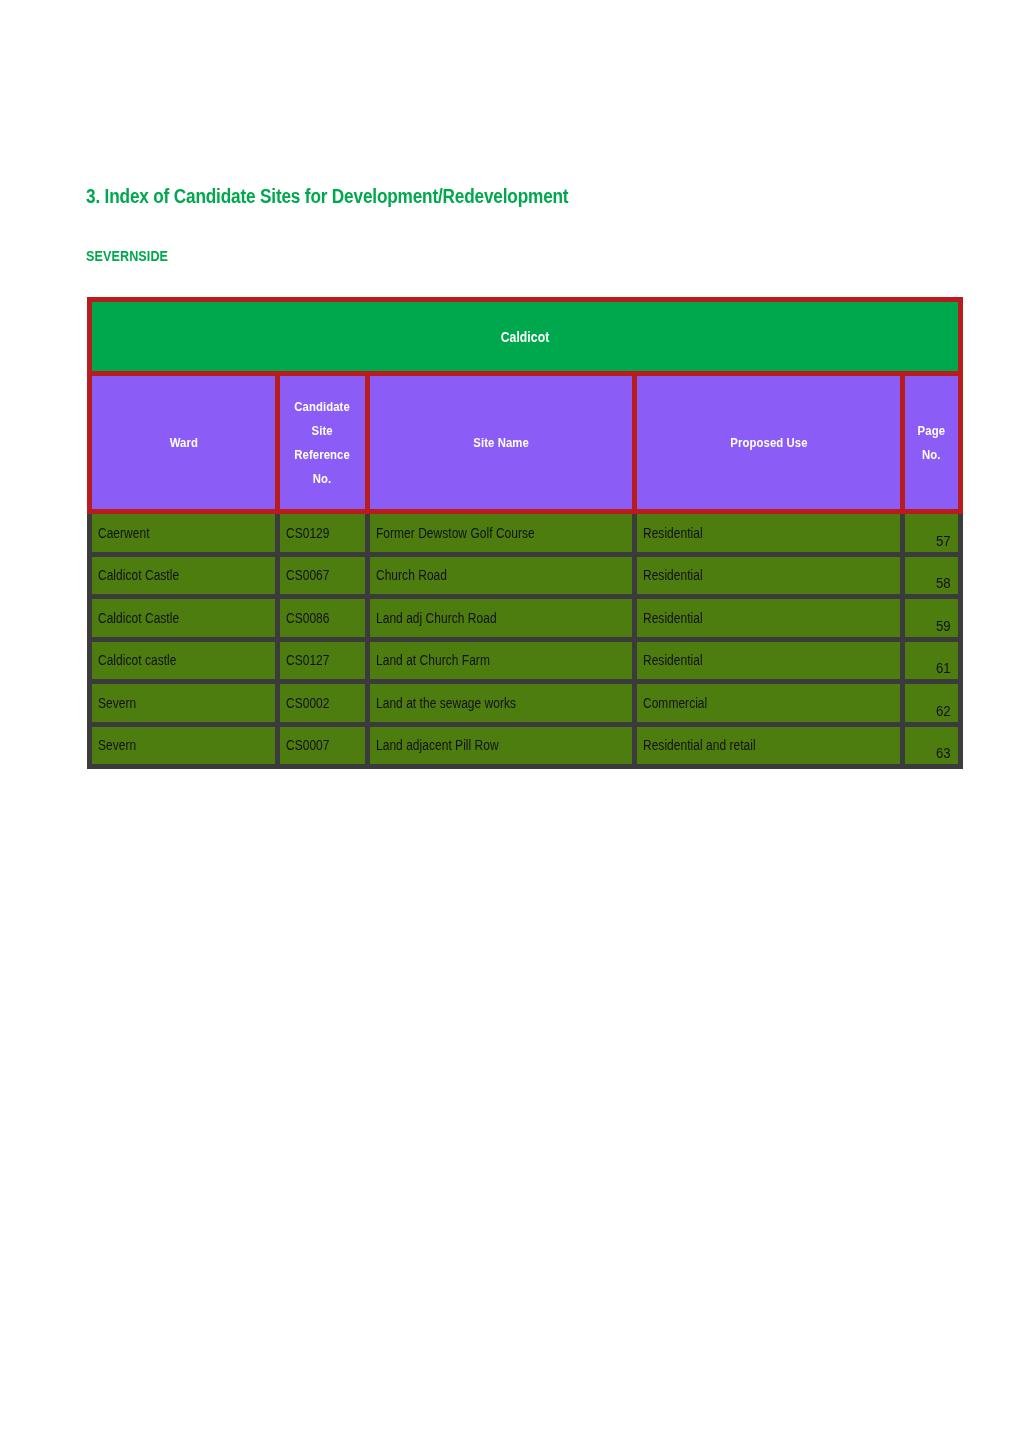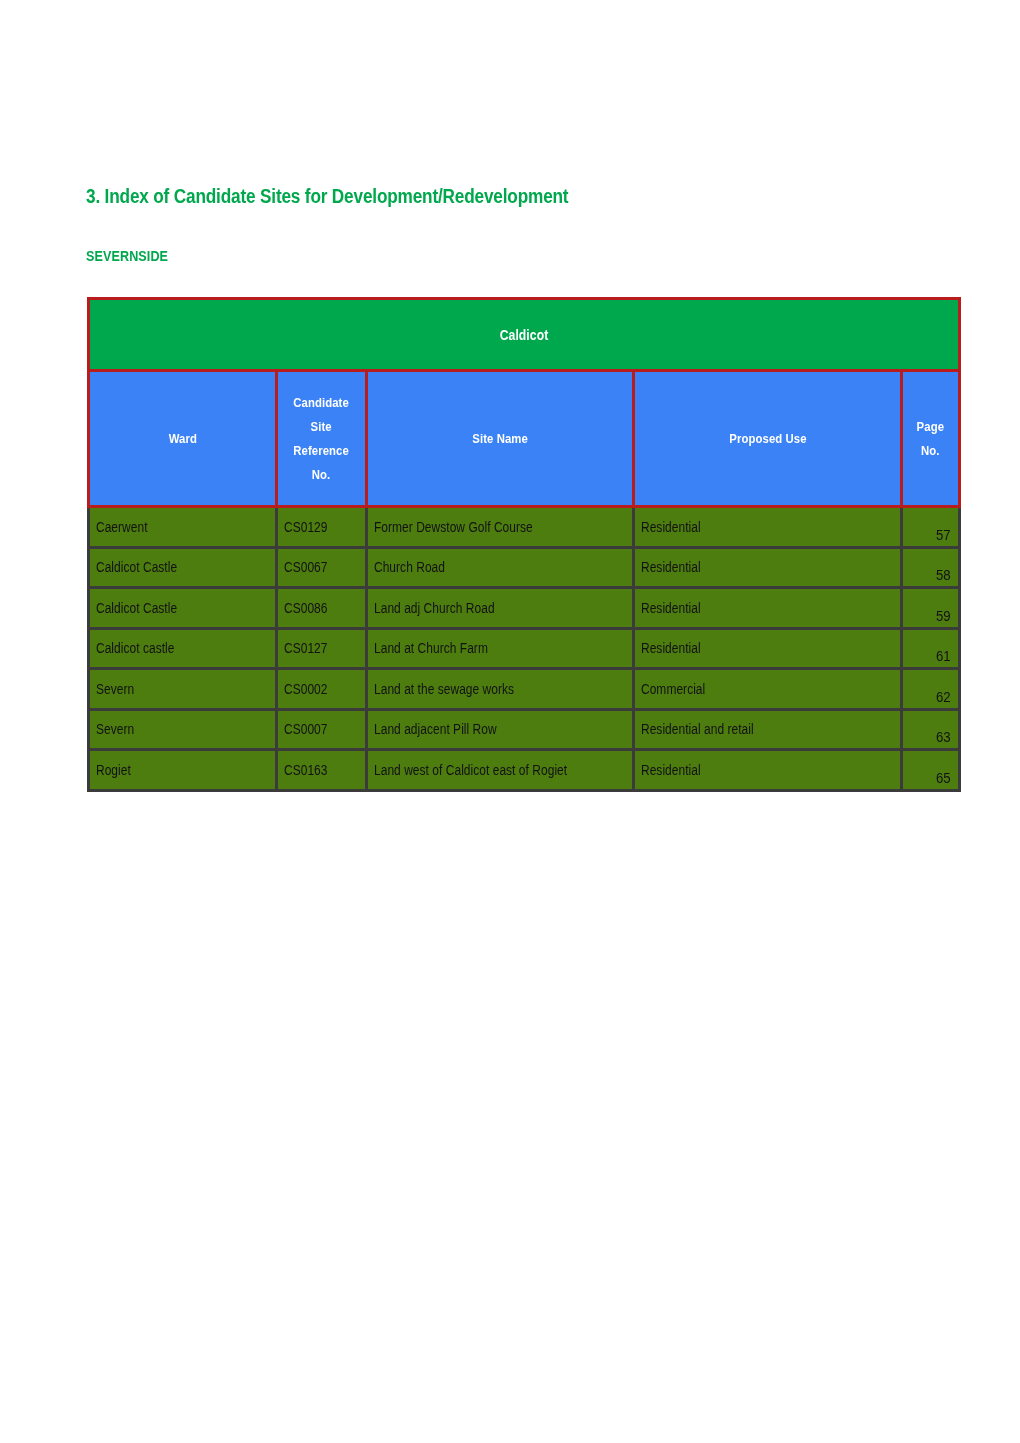--- a/index.html
+++ b/index.html
@@ -59,21 +59,21 @@
     left: 87px;
     top: 297px;
     width: 871px;
     border-collapse: collapse;
     table-layout: fixed;
     font-family: "Liberation Sans", sans-serif;
   }
 
   .sites-table td,
   .sites-table th {
-    border: 3px solid #b91c1c;
+    border: 5px solid #b91c1c;
     padding: 0;
     vertical-align: middle;
   }
 
   
   col.c-ward   { width: 188px; }
   col.c-ref    { width: 90px;  }
   col.c-name   { width: 267px; }
   col.c-use    { width: 268px; }
   col.c-page   { width: 58px;  }
@@ -91,21 +91,21 @@
     font-weight: bold;
     font-size: 14.5px;
     color: #ffffff;
     letter-spacing: 0.1px;
     transform: scaleX(0.84);
     transform-origin: center center;
   }
 
   
   .col-head {
-    background: #3b82f6;
+    background: #8b5cf6;
     height: 133px;
     vertical-align: middle;
     border-color: #2d2d2d;
   }
   .col-head-text {
     display: inline-block;
     font-weight: bold;
     font-size: 13.5px;
     line-height: 24px;
     color: #ffffff;
@@ -228,23 +228,16 @@
           <td><span class="cell-text">Commercial</span></td>
           <td class="page-cell"><span class="page-text">62</span></td>
         </tr>
         <tr>
           <td><span class="cell-text">Severn</span></td>
           <td><span class="cell-text">CS0007</span></td>
           <td><span class="cell-text">Land adjacent Pill Row</span></td>
           <td><span class="cell-text">Residential and retail</span></td>
           <td class="page-cell"><span class="page-text">63</span></td>
         </tr>
-        <tr>
-          <td><span class="cell-text">Rogiet</span></td>
-          <td><span class="cell-text">CS0163</span></td>
-          <td><span class="cell-text">Land west of Caldicot east of Rogiet</span></td>
-          <td><span class="cell-text">Residential</span></td>
-          <td class="page-cell"><span class="page-text">65</span></td>
-        </tr>
       </tbody>
   </table>
 
 </div>
 
 </body></html>

